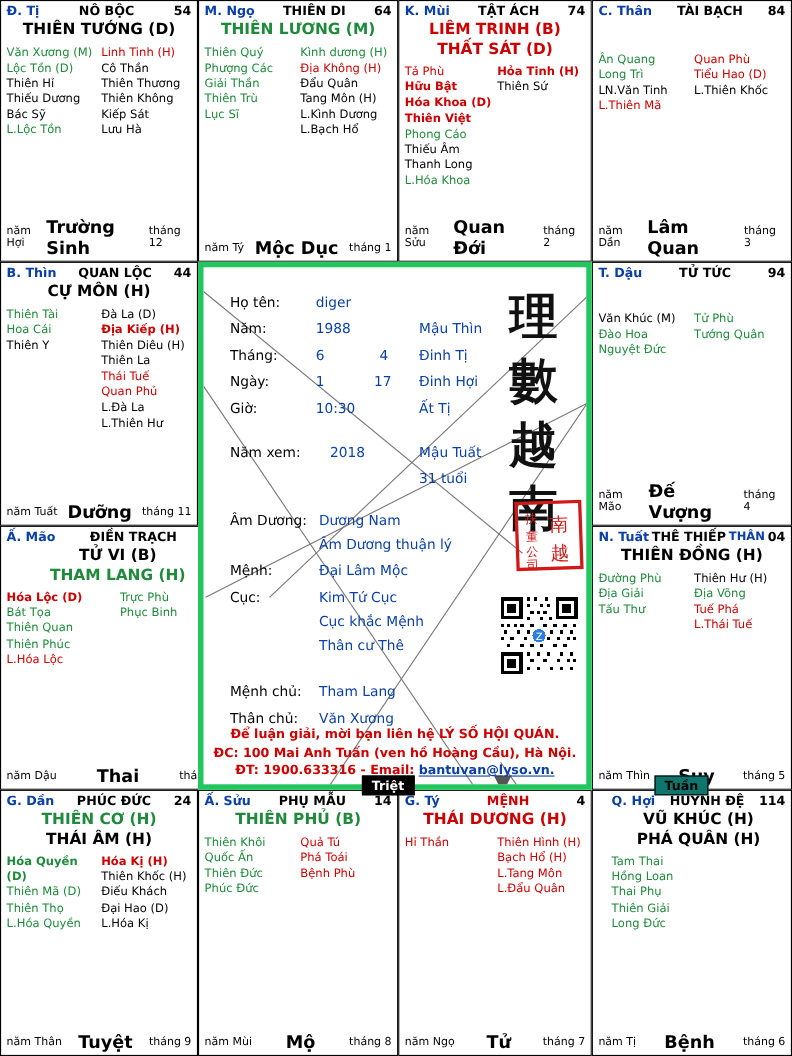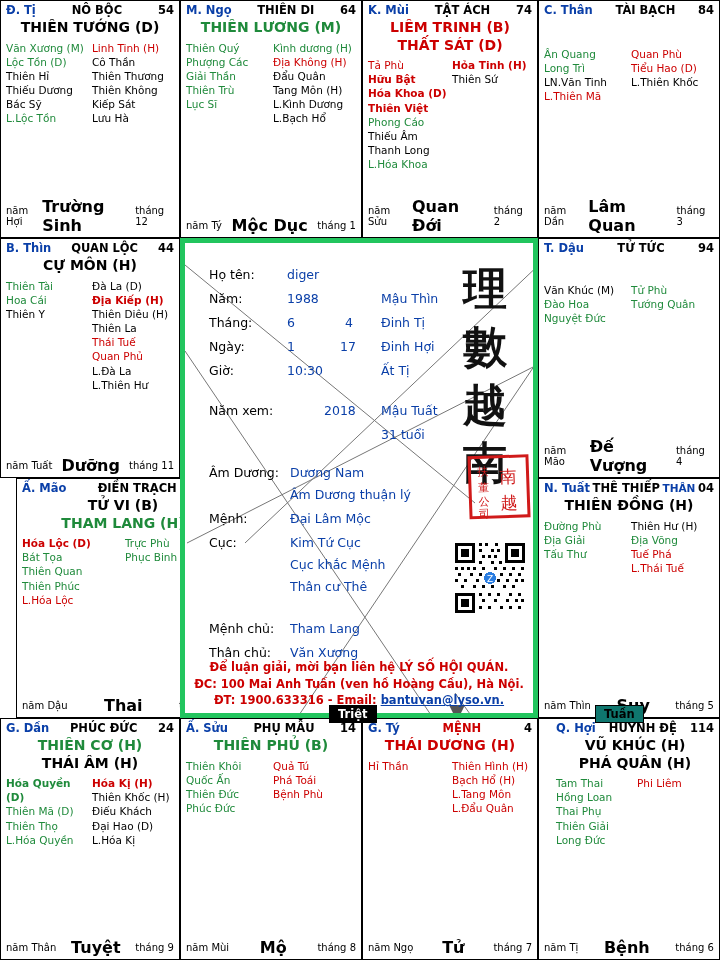--- a/index.html
+++ b/index.html
@@ -295,21 +295,21 @@
         <div class="green">Tướng Quân</div>
       </div>
     </div>
     <div class="cell-foot">
       <span class="foot-side">năm Mão</span>
       <span class="mid">Đế Vượng</span>
       <span class="foot-side">tháng 4</span>
     </div>
   </div>
 
-  <div class="cell" id="cell-c7" style="left:16px; top:478px; width:214px; height:240px;">
+  <div class="cell" id="cell-c7" style="left:0px; top:478px; width:214px; height:240px;">
     <div class="cell-head">
       <span class="chi">Ấ. Mão</span>
       <span class="cung">ĐIỀN TRẠCH</span>
       <span class="num">34</span>
     </div>
     <div class="stars-main">
       <div class="black">TỬ VI (B)</div>
       <div class="green">THAM LANG (H)</div>
     </div>
     <div class="cols">
@@ -460,23 +460,20 @@
       <div class="black">VŨ KHÚC (H)</div>
       <div class="black">PHÁ QUÂN (H)</div>
     </div>
     <div class="cols">
       <div class="col">
         <div class="green">Tam Thai</div>
         <div class="green">Hồng Loan</div>
         <div class="green">Thai Phụ</div>
         <div class="green">Thiên Giải</div>
         <div class="green">Long Đức</div>
-      </div>
-      <div class="col">
-        <div class="red">Phi Liêm</div>
       </div>
     </div>
     <div class="cell-foot">
       <span class="foot-side">năm Tị</span>
       <span class="mid">Bệnh</span>
       <span class="foot-side">tháng 6</span>
     </div>
   </div>
 
   <div id="center" style="left:180px; top:238px; width:358px; height:480px;">
@@ -506,21 +503,21 @@
     <div class="info-row" style="left:24px; top:96px;">Ngày:</div>
     <div class="info-row val" style="left:102px; top:96px;">1</div>
     <div class="info-row val" style="left:155px; top:96px;">17</div>
     <div class="info-row val" style="left:196px; top:96px;">Đinh Hợi</div>
 
     <div class="info-row" style="left:24px; top:120px;">Giờ:</div>
     <div class="info-row val" style="left:102px; top:120px;">10:30</div>
     <div class="info-row val" style="left:196px; top:120px;">Ất Tị</div>
 
     <div class="info-row" style="left:24px; top:160px;">Năm xem:</div>
-    <div class="info-row val" style="left:115px; top:160px;margin-left:24px;">2018</div>
+    <div class="info-row val" style="left:115px; top:160px;">2018</div>
     <div class="info-row val" style="left:196px; top:160px;">Mậu Tuất</div>
     <div class="info-row val" style="left:196px; top:184px;">31 tuổi</div>
 
     <div class="info-row" style="left:24px; top:222px;">Âm Dương:</div>
     <div class="info-row val" style="left:105px; top:222px;">Dương Nam</div>
     <div class="info-row val" style="left:105px; top:244px;">Âm Dương thuận lý</div>
 
     <div class="info-row" style="left:24px; top:268px;">Mệnh:</div>
     <div class="info-row val" style="left:105px; top:268px;">Đại Lâm Mộc</div>
 

